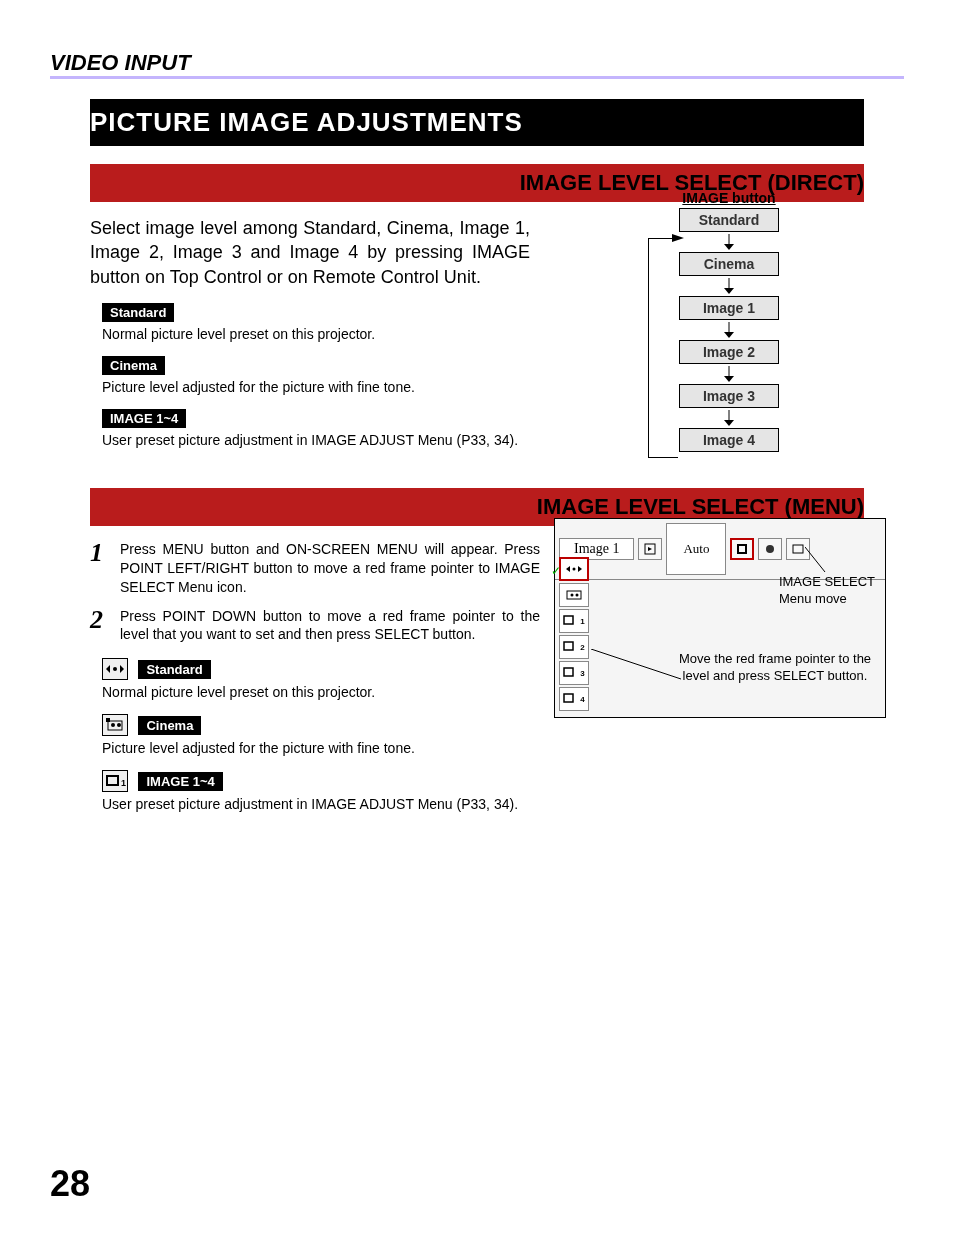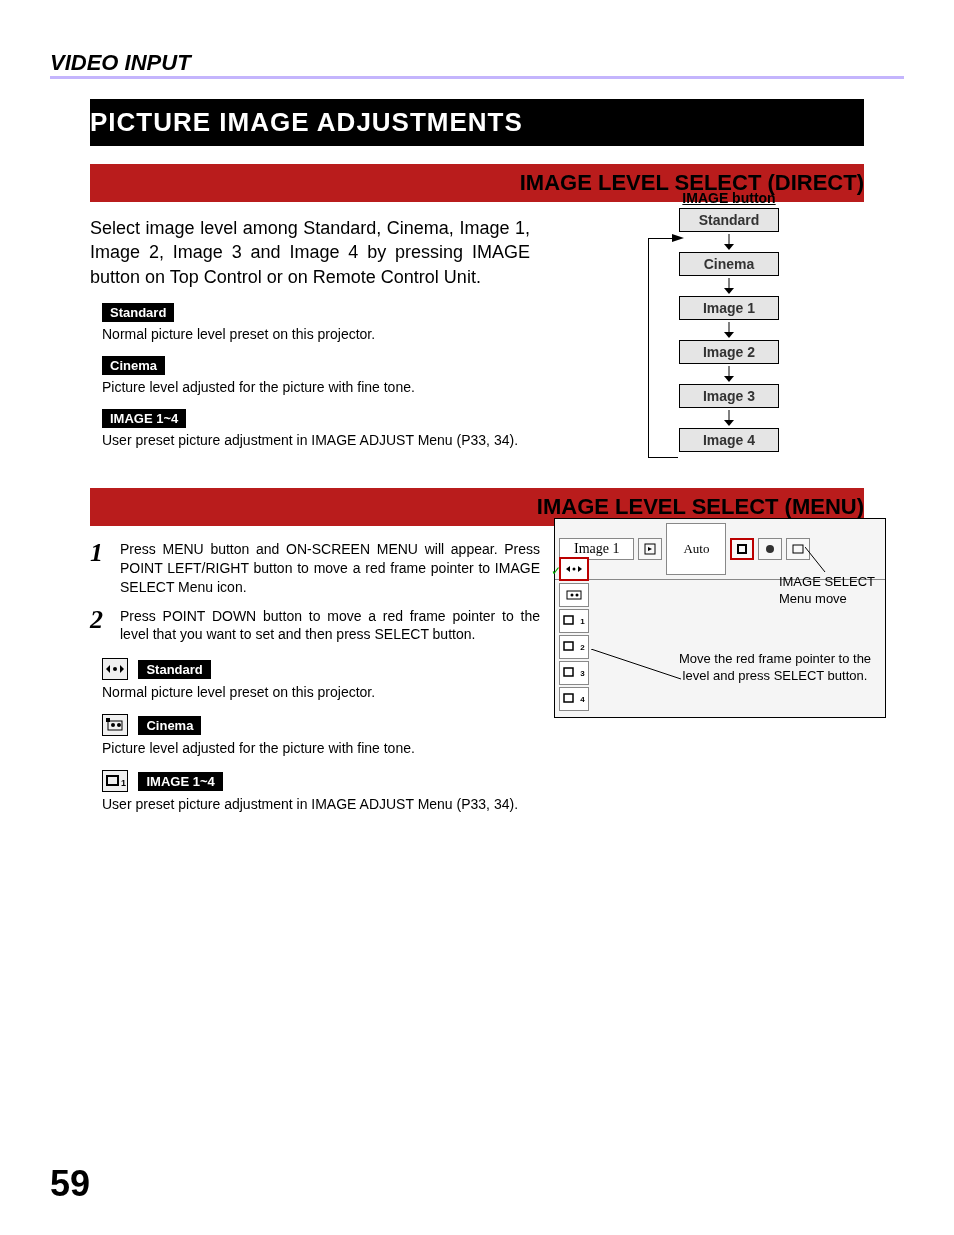--- a/index.html
+++ b/index.html
@@ -433,13 +433,13 @@
       <span>IMAGE SELECT</span><br>
       <span>Menu move</span>
     </div>
     <svg style="position:absolute;left:36px;top:130px" width="100" height="40">
         <line x1="0" y1="0" x2="90" y2="30" stroke="#000"></line>
       </svg>
     <div class="callout2">Move the red frame pointer to the level and press SELECT button.</div>
   </div>
 </div>
 
-<div class="page-number">59</div>
+<div class="page-number">28</div>
 
 </body></html>

